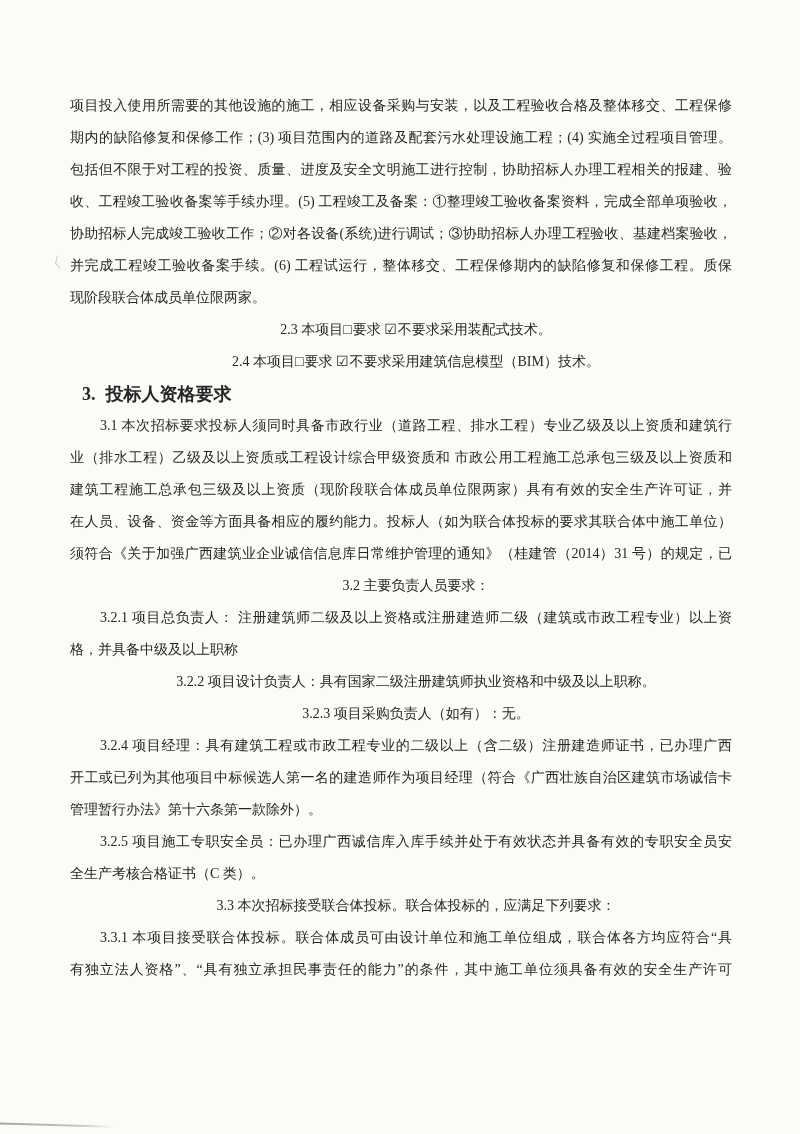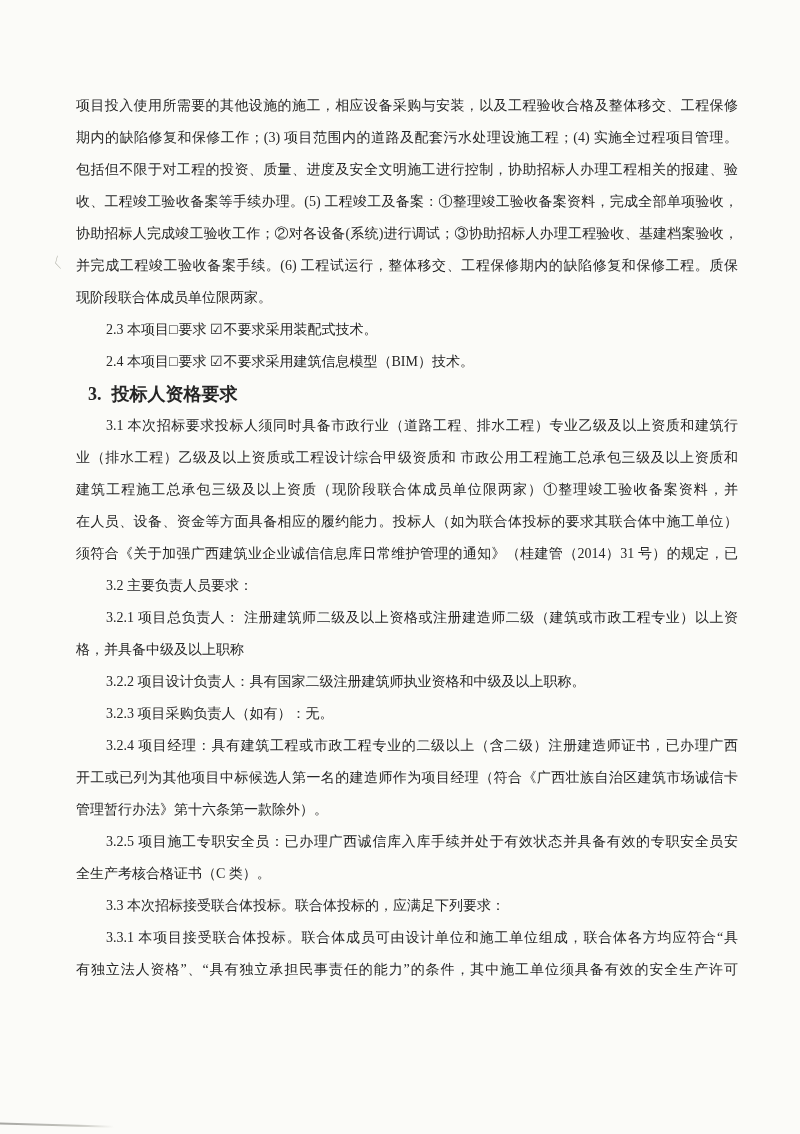--- a/index.html
+++ b/index.html
@@ -6,35 +6,35 @@
   .page{
     position:relative;
     width:800px;height:1134px;
     background:#fbfbf8;
     color:#262626;
     font-family:"Liberation Serif","DejaVu Serif",serif;
     overflow:hidden;
   }
   .text-col{
     position:absolute;
-    left:76px;top:90px;
+    left:70px;top:90px;
     width:662px;
   }
   .ln{
     height:32px;
     line-height:32px;
     font-size:14px;
     text-align:left;
   }
   
   .j{
     text-align:justify;
     text-align-last:justify;
   }
-  .ind{padding-left:30px;}
+  .ind{padding-left:30px;text-align:center;}
   
   .u{
     background-image:linear-gradient(#2e2e2e,#2e2e2e);
     background-repeat:no-repeat;
     background-size:100% 1px;
     background-position:0 22px;
   }
   .tail{padding-right:14px;}
   .heading{
     font-weight:bold;
@@ -75,21 +75,21 @@
     <div class="ln"><span class="u tail">现阶段联合体成员单位限两家。</span></div>
 
     <div class="ln ind"><span>2.3 本项目</span><span class="box">□</span><span>要求 </span><span class="box">☑</span><span>不要求采用装配式技术。</span></div>
 
     <div class="ln ind"><span>2.4 本项目</span><span class="box">□</span><span>要求 </span><span class="box">☑</span><span>不要求采用建筑信息模型（BIM）技术。</span></div>
 
     <div class="ln heading"><span class="hnum">3.</span><span>投标人资格要求</span></div>
 
     <div class="ln ind j"><span>3.1 本次招标要求投标人须同时具备</span><span class="u">市政行业（道路工程、排水工程）专业乙级及以上资质和建筑行</span></div>
     <div class="ln j"><span class="u">业（排水工程）乙级及以上资质或工程设计综合甲级资质和 市政公用工程施工总承包三级及以上资质和</span></div>
-    <div class="ln j"><span class="u">建筑工程施工总承包三级及以上资质（现阶段联合体成员单位限两家）</span><span>①整理竣工验收备案资料，并</span></div>
+    <div class="ln j"><span class="u">建筑工程施工总承包三级及以上资质（现阶段联合体成员单位限两家）</span><span>具有有效的安全生产许可证，并</span></div>
     <div class="ln j"><span>在人员、设备、资金等方面具备相应的履约能力。投标人（如为联合体投标的要求其联合体中施工单位）</span></div>
     <div class="ln j"><span>须符合《关于加强广西建筑业企业诚信信息库日常维护管理的通知》（桂建管（2014）31 号）的规定，已</span></div>
 
     <div class="ln ind"><span>3.2 主要负责人员要求：</span></div>
 
     <div class="ln ind j"><span>3.2.1 项目总负责人： 注册建筑师二级及以上资格或注册建造师二级（建筑或市政工程专业）以上资</span></div>
     <div class="ln"><span>格，并具备中级及以上职称</span></div>
 
     <div class="ln ind"><span>3.2.2 项目设计负责人：具有国家二级注册建筑师执业资格和中级及以上职称。</span></div>
 

